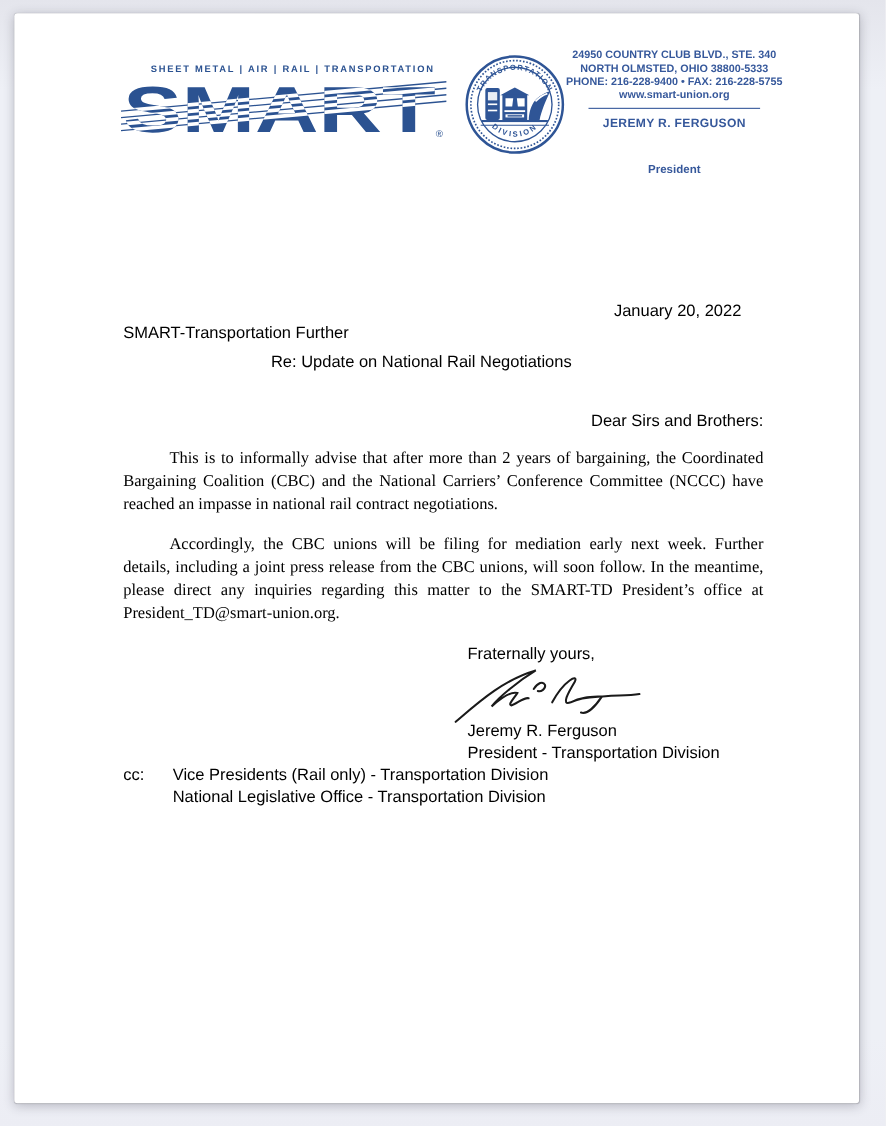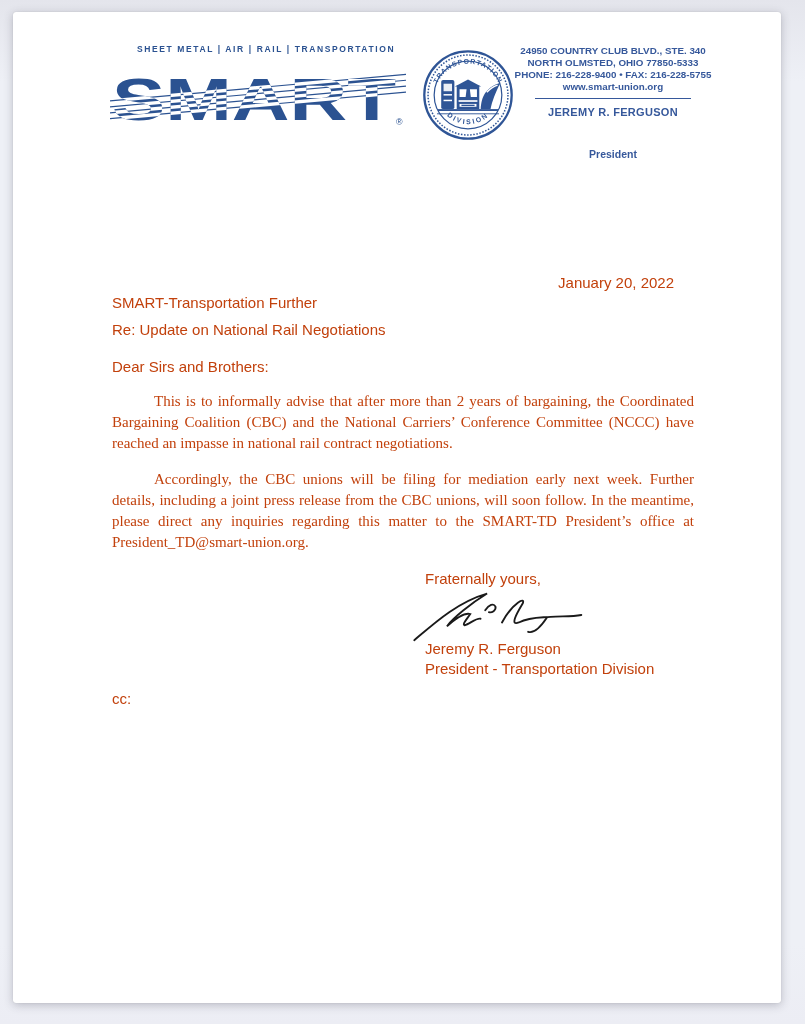--- a/index.html
+++ b/index.html
@@ -9,52 +9,52 @@
     background:linear-gradient(180deg,#e4e5ec 0%,#eef0f6 8%,#eef0f6 92%,#ecedf4 100%);
     font-family:"Liberation Sans",sans-serif;
   }
   .page{
     position:absolute;left:13px;top:12px;width:768px;height:991px;
     background:#ffffff;border-radius:3px;
     box-shadow:0 2px 10px rgba(50,50,70,.28),0 0 1px rgba(0,0,0,.2);
   }
   
   .tagline{
-    position:absolute;left:124px;top:32px;width:260px;
+    position:absolute;left:124px;top:45px;width:260px;
     font-size:8.5px;font-weight:bold;letter-spacing:1.6px;
     color:#2b5291;white-space:nowrap;
   }
   .wordmark{position:absolute;left:97px;top:53px;width:296px;height:64px;}
   .seal{position:absolute;left:408px;top:36px;width:94px;height:94px;}
   .contact{
     position:absolute;left:484px;top:33px;width:232px;
     text-align:center;color:#36589b;font-size:9.8px;font-weight:bold;line-height:12px;
     white-space:nowrap;
   }
   .contact .divider{
     width:156px;height:1px;background:#36589b;margin:5px auto 7px auto;
   }
   .contact .officer-name{font-size:11px;letter-spacing:.3px;line-height:13px;}
   .contact .officer-title{font-size:10.5px;font-weight:bold;line-height:13px;margin-top:29px;}
   
   .content{
     position:absolute;left:99px;top:0;width:582px;
-    font-size:15px;line-height:21px;color:#c2410c;
+    font-size:15px;line-height:21px;color:#000000;
   }
   .date-line{margin-top:260px;text-align:right;padding-right:20px;}
   .via{margin-top:13px;text-decoration:underline;line-height:20px;}
   .recipient{line-height:20px;}
-  .re-line{margin-top:6px;margin-right:40px;text-align:left;}
-  .salutation{margin-top:16px;}
+  .re-line{margin-top:6px;margin-right:40px;text-align:center;}
+  .salutation{margin-top:32px;text-align:right;}
   .para{margin-top:14px;text-align:justify;text-indent:42px;font-family:Liberation Serif, serif;}
   .para.second{margin-top:10px;}
   .closing-block{margin-top:2px;margin-left:313px;}
   .signature{display:block;margin-left:292px;margin-top:-2px;width:196px;height:56px;}
   .signer{margin-left:313px;margin-top:-4px;line-height:20px;}
-  .cc-block{margin-top:10px;display:flex;line-height:20px;}
+  .cc-block{display:flex;line-height:20px;}
   .cc-label{width:45px;flex:0 0 45px;}
 </style>
 </head>
 <body>
 
 <div class="photo">
   <div class="page">
 
     <div class="tagline">SHEET METAL | AIR | RAIL | TRANSPORTATION</div>
 
@@ -109,21 +109,21 @@
         <rect x="43" y="60.3" width="14" height="1.4" fill="#2f5596"></rect>
         <path d="M 63.5,65 C 64.5,52 68,42.5 84.5,37 C 79.5,47 75.5,57 74,65 Z" fill="#2f5596"></path>
         <path d="M 70,47 C 74,43 78,40.5 81.5,39.5" stroke="#ffffff" stroke-width="1.6" fill="none"></path>
         <rect x="18" y="65" width="64" height="2" fill="#2f5596"></rect>
         <line x1="17" y1="70" x2="83" y2="70" stroke="#2f5596" stroke-width="1"></line>
       </g>
     </svg>
 
     <div class="contact">
       <div>24950 COUNTRY CLUB BLVD., STE. 340</div>
-      <div>NORTH OLMSTED, OHIO 77850-5333</div>
+      <div>NORTH OLMSTED, OHIO 38800-5333</div>
       <div>PHONE: 216-228-9400 • FAX: 216-228-5755</div>
       <div>www.smart-union.org</div>
       <div class="divider"></div>
       <div class="officer-name">JEREMY R. FERGUSON</div>
       <div class="officer-title">President</div>
     </div>
 
     <div class="content">
       <div class="date-line">January 20, 2022</div>
 
@@ -147,17 +147,21 @@
         </g>
       </svg>
 
       <div class="signer">
         <div>Jeremy R. Ferguson</div>
         <div>President - Transportation Division</div>
       </div>
 
       <div class="cc-block">
         <div class="cc-label">cc:</div>
+        <div>
+          <div>Vice Presidents (Rail only) - Transportation Division</div>
+          <div>National Legislative Office - Transportation Division</div>
+        </div>
       </div>
     </div>
 
   </div>
 </div>
 
 </body></html>

